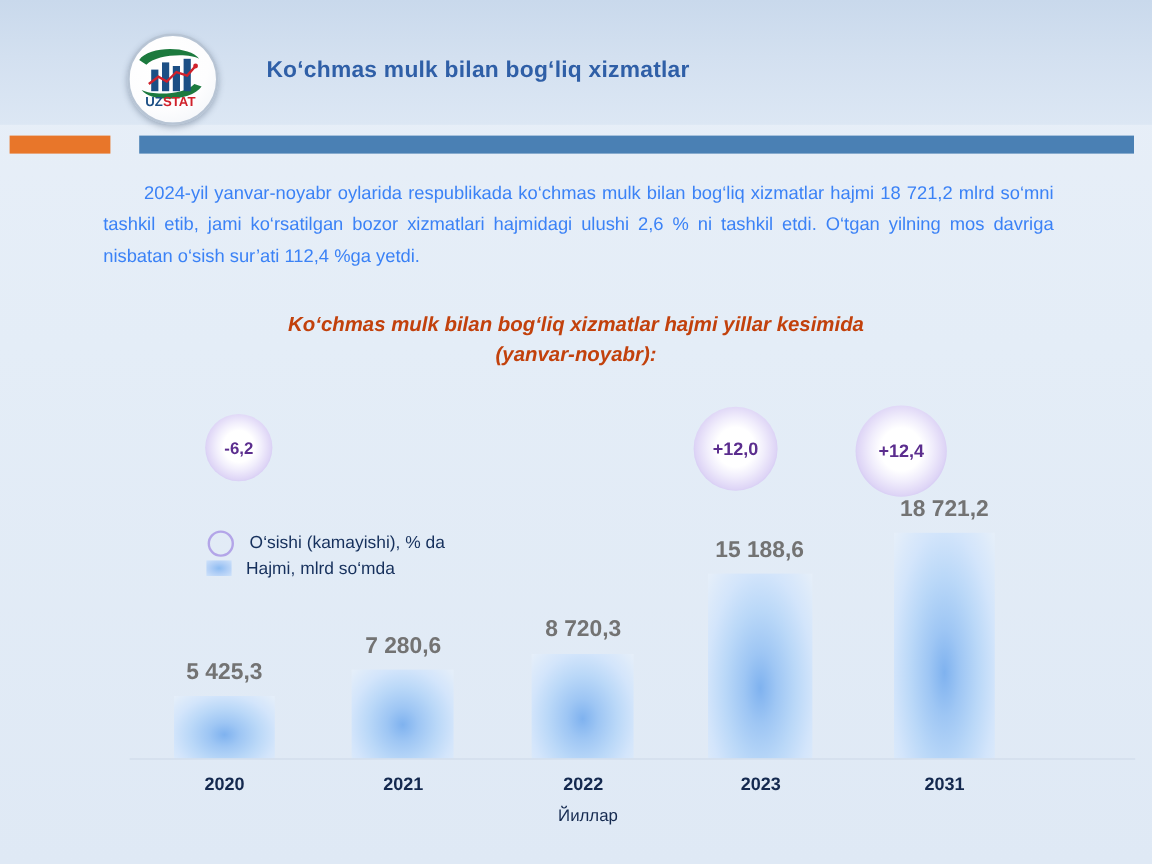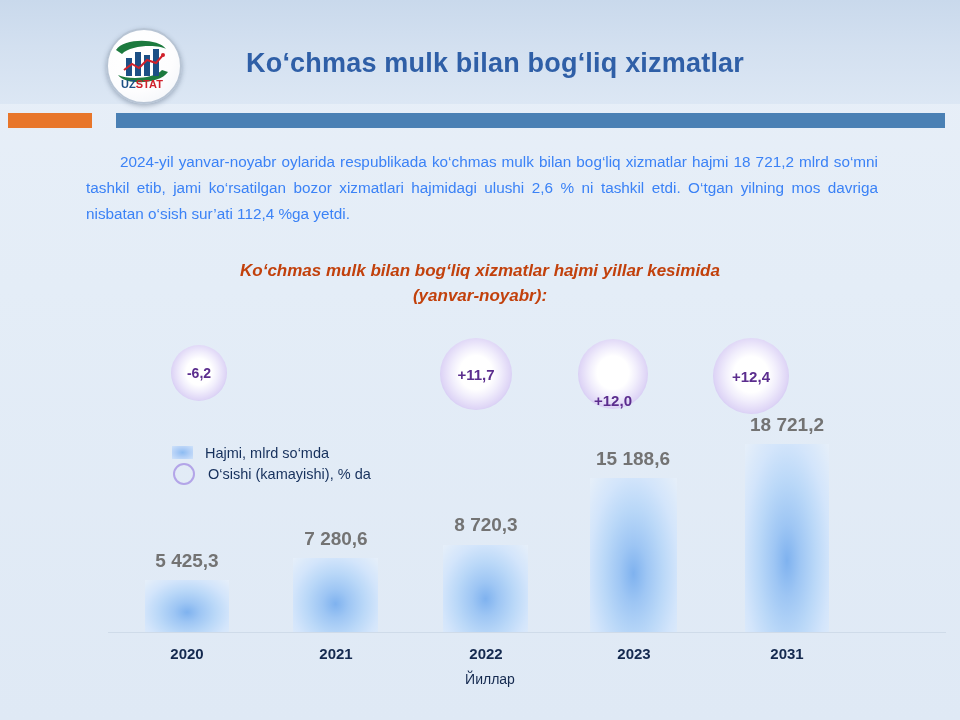--- a/index.html
+++ b/index.html
@@ -35,26 +35,25 @@
     background: radial-gradient(circle at 38% 32%, #ffffff 0%, #fdfdfe 58%, #eef2f7 100%);
     border: 2px solid #b7c4d4;
     box-shadow: 0 2px 5px rgba(40,60,90,0.35);
     overflow: hidden;
   }
   .logo svg { display:block; }
 
   .title {
     position: absolute;
     left: 222px; top: 48px;
-    font-size: 27px;
+    font-size: 19px;
     font-weight: bold;
     color: #2f5fa7;
     letter-spacing: 0.2px;
     white-space: nowrap;
-    margin-left: 24px;
   }
   .accent-orange {
     position: absolute;
     left: 8px; top: 113px;
     width: 84px; height: 15px;
     background: #e8762a;
   }
   .accent-blue {
     position: absolute;
     left: 116px; top: 113px;
@@ -213,38 +212,35 @@
   <div class="chart-subtitle">
     <span>Ko‘chmas mulk bilan bog‘liq xizmatlar hajmi yillar kesimida</span><br>
     <span>(yanvar-noyabr):</span>
   </div>
 
   <div class="plot">
 
     <div class="bubble" style="left:171px; top:345px; width:56px; height:56px; font-size:14px;">
       <span>-6,2</span>
     </div>
-    <div class="bubble" style="left:440px; top:338px; width:72px; height:72px;">
-      <span>+11,7</span>
-    </div>
-    <div class="bubble" style="left:578px; top:339px; width:70px; height:70px;align-items:flex-end;">
+    <div class="bubble" style="left:578px; top:339px; width:70px; height:70px;">
       <span>+12,0</span>
     </div>
     <div class="bubble" style="left:713px; top:338px; width:76px; height:76px;">
       <span>+12,4</span>
     </div>
 
     <div class="legend">
+      <div class="legend-row">
+        <span class="legend-circle"></span>
+        <span class="legend-text">O‘sishi  (kamayishi),  % da</span>
+      </div>
       <div class="legend-row">
         <span class="legend-swatch"></span>
         <span class="legend-text">Hajmi,  mlrd so‘mda</span>
-      </div>
-      <div class="legend-row">
-        <span class="legend-circle"></span>
-        <span class="legend-text">O‘sishi  (kamayishi),  % da</span>
       </div>
     </div>
 
     <div class="bar" style="left:145px; top:580px; width:84px; height:52px;"></div>
     <div class="bar" style="left:293px; top:558px; width:85px; height:74px;"></div>
     <div class="bar" style="left:443px; top:545px; width:85px; height:87px;"></div>
     <div class="bar" style="left:590px; top:478px; width:87px; height:154px;"></div>
     <div class="bar" style="left:745px; top:444px; width:84px; height:188px;"></div>
 
     <div class="bar-label" style="left:127px; top:550px; width:120px;">5 425,3</div>

